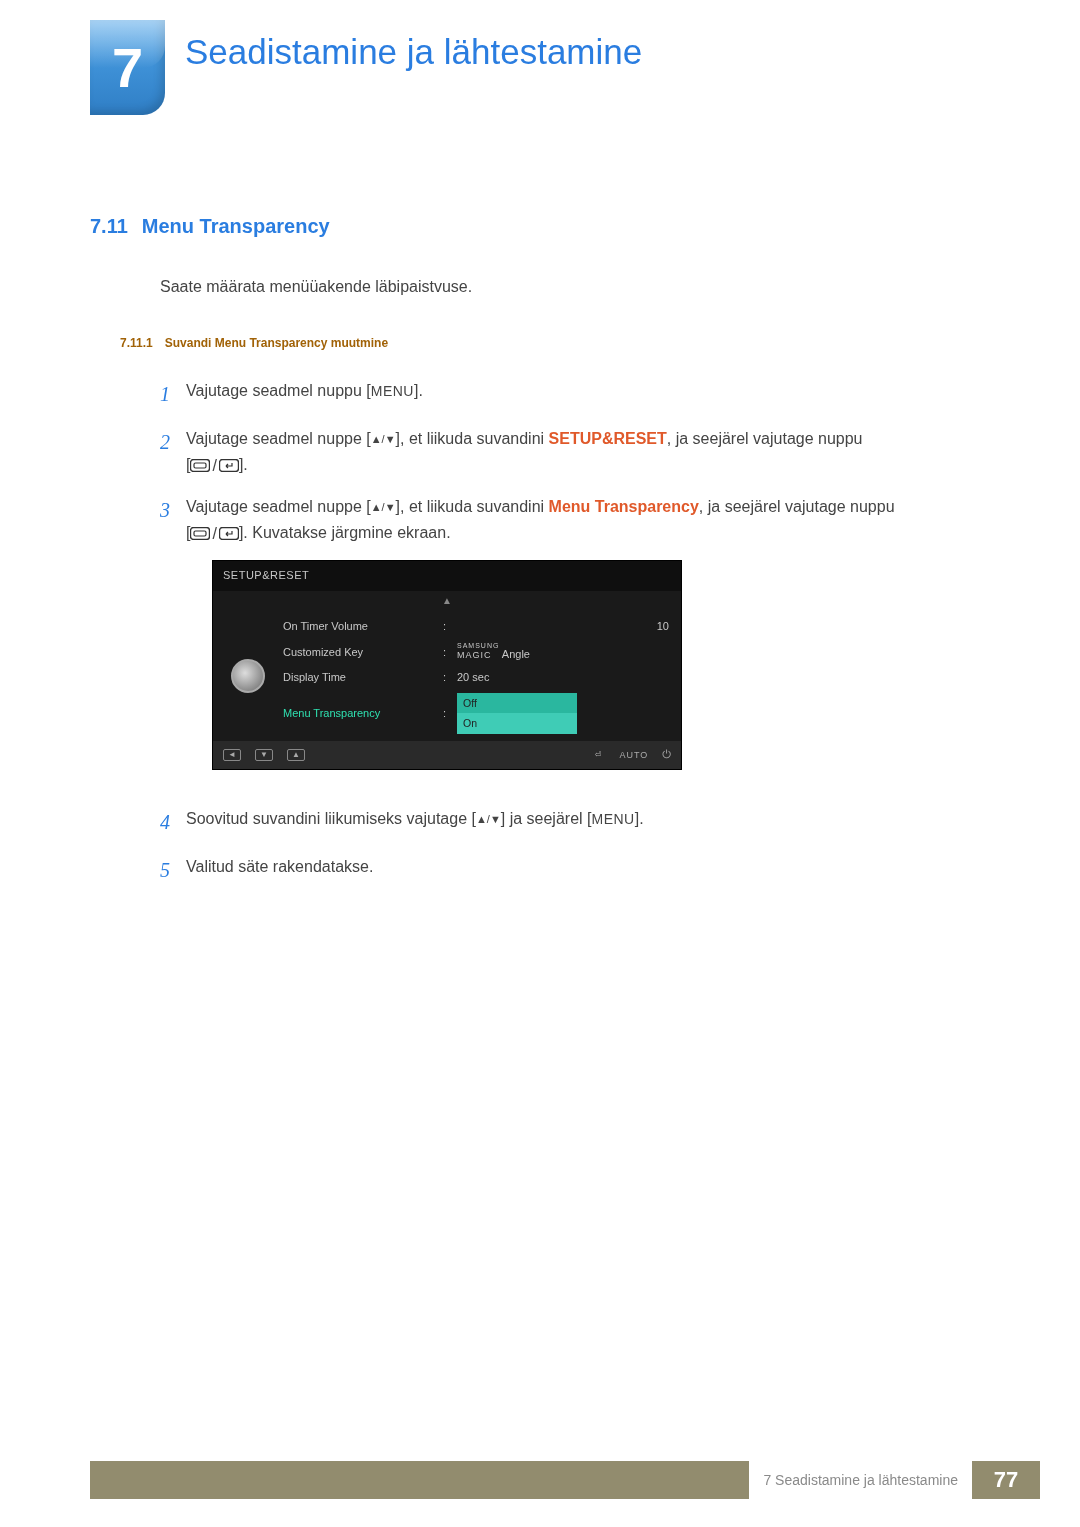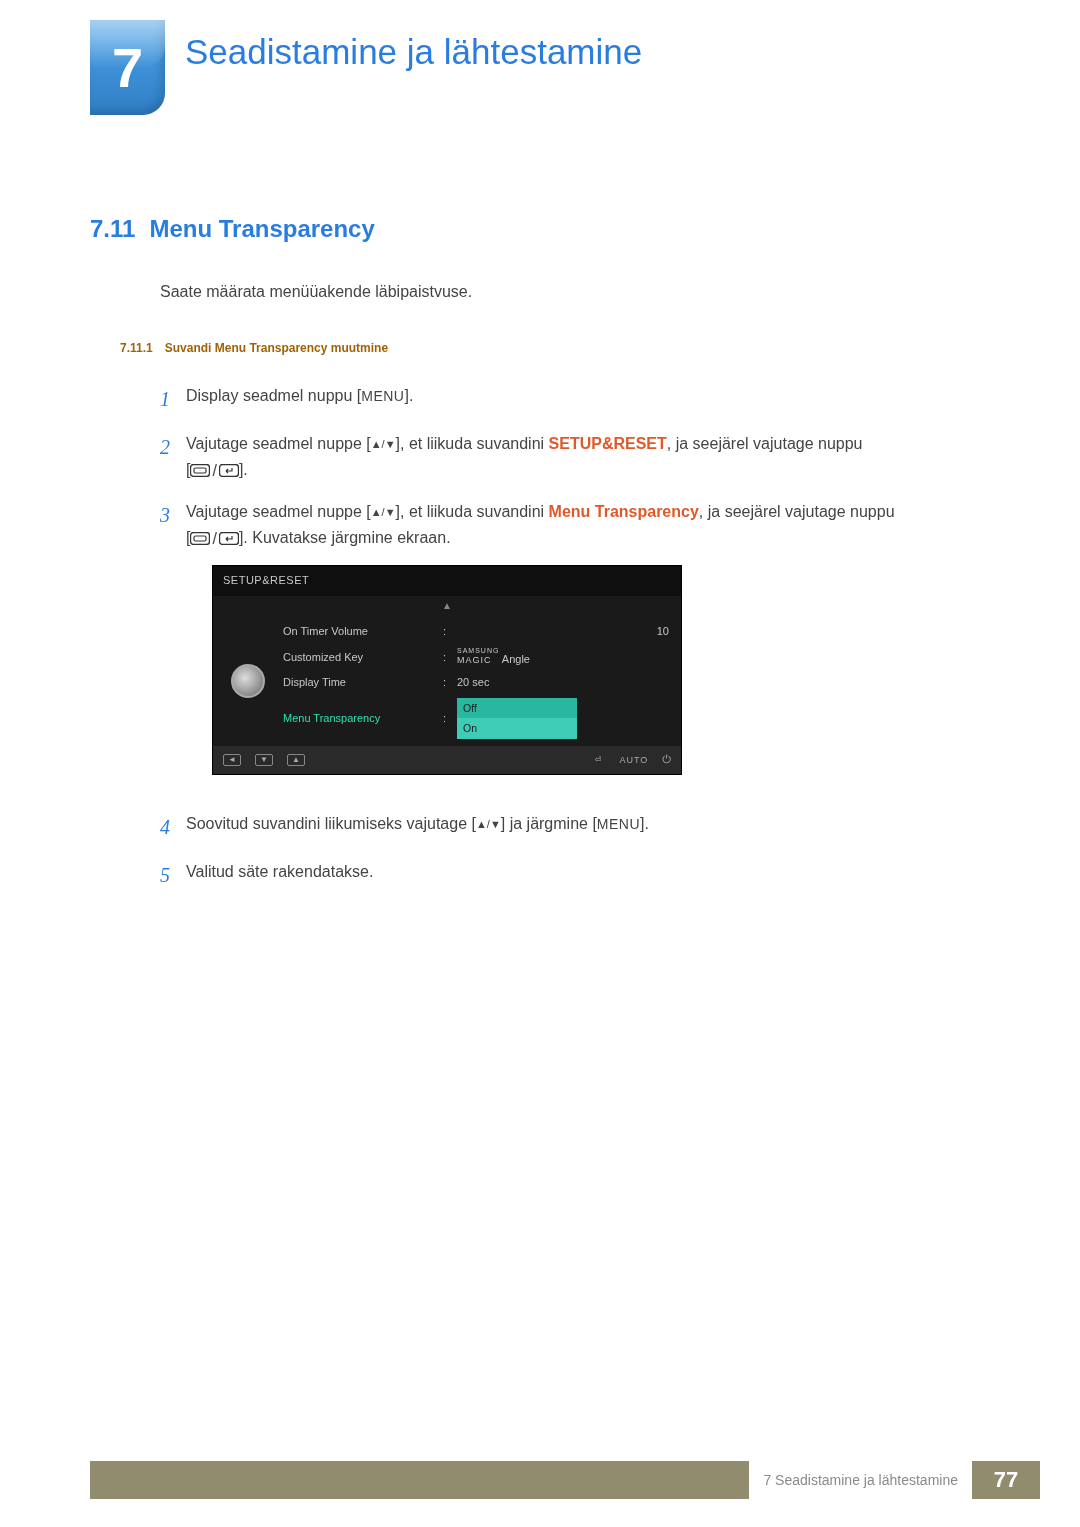--- a/index.html
+++ b/index.html
@@ -42,21 +42,21 @@
     font-size: 35px;
     font-weight: normal;
     margin-left: 20px;
     margin-top: 12px;
   }
   .content {
     padding: 100px 90px 0 90px;
   }
   .section-title {
     color: #2a7de0;
-    font-size: 24px;
+    font-size: 20px;
     font-weight: bold;
     margin-bottom: 40px;
   }
   .section-num { margin-right: 14px; }
   .intro-text {
     font-size: 16px;
     margin-bottom: 40px;
     margin-left: 70px;
     color: #444;
   }
@@ -246,21 +246,21 @@
 
   <div class="subsection-title">
     <span class="subsection-num">7.11.1</span><span>Suvandi Menu Transparency muutmine</span>
   </div>
 
   <div class="steps">
 
     <div class="step">
       <div class="step-num">1</div>
       <div class="step-body">
-        <span>Display seadmel nuppu [</span><span class="menu-kw">MENU</span><span>].</span>
+        <span>Vajutage seadmel nuppu [</span><span class="menu-kw">MENU</span><span>].</span>
       </div>
     </div>
 
     <div class="step">
       <div class="step-num">2</div>
       <div class="step-body">
         <span>Vajutage seadmel nuppe [</span><span class="arrows-icon">▲/▼</span><span>], et liikuda suvandini </span><span class="highlight1">SETUP&amp;RESET</span><span>, ja seejärel vajutage nuppu</span><br>
         <span>[</span><span class="src-btn">
           <svg width="20" height="13" viewBox="0 0 20 13">
               <rect x="0.5" y="0.5" width="19" height="12" rx="3" fill="none" stroke="#333" stroke-width="1.4"></rect>
@@ -342,21 +342,21 @@
               <span>⏻</span>
             </div>
           </div>
         </div>
       </div>
     </div>
 
     <div class="step">
       <div class="step-num">4</div>
       <div class="step-body">
-        <span>Soovitud suvandini liikumiseks vajutage [</span><span class="arrows-icon">▲/▼</span><span>] ja järgmine [</span><span class="menu-kw">MENU</span><span>].</span>
+        <span>Soovitud suvandini liikumiseks vajutage [</span><span class="arrows-icon">▲/▼</span><span>] ja seejärel [</span><span class="menu-kw">MENU</span><span>].</span>
       </div>
     </div>
 
     <div class="step">
       <div class="step-num">5</div>
       <div class="step-body">Valitud säte rakendatakse.</div>
     </div>
 
   </div>
 </div>

